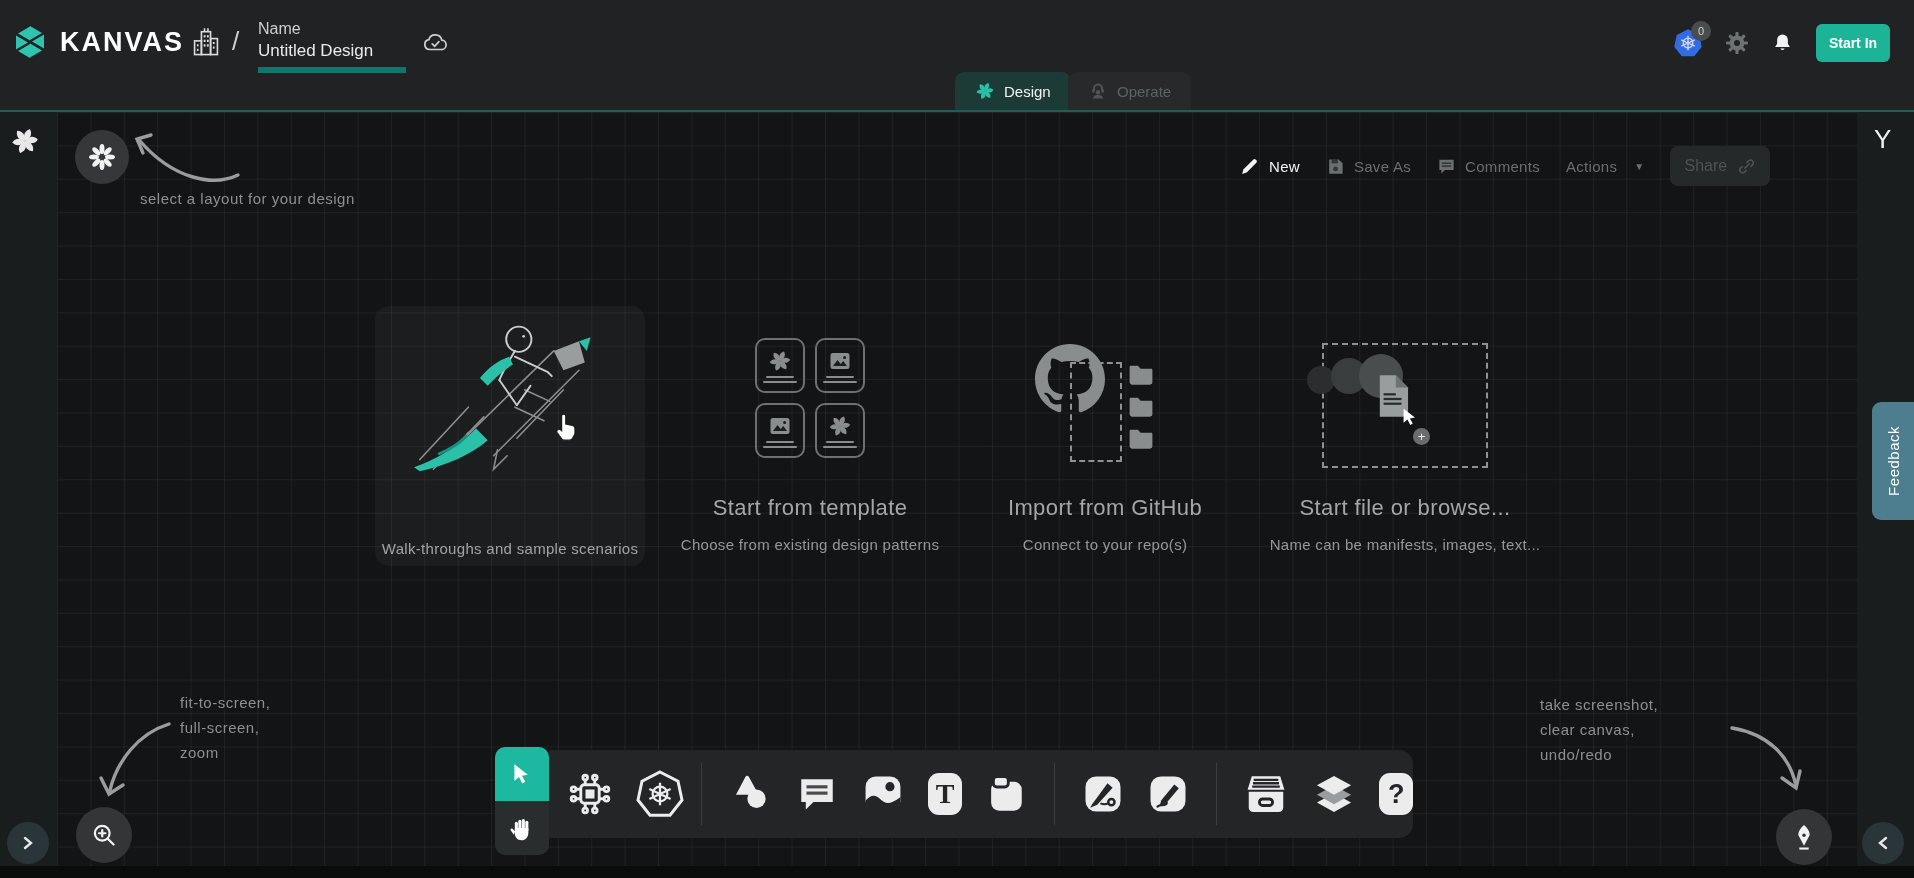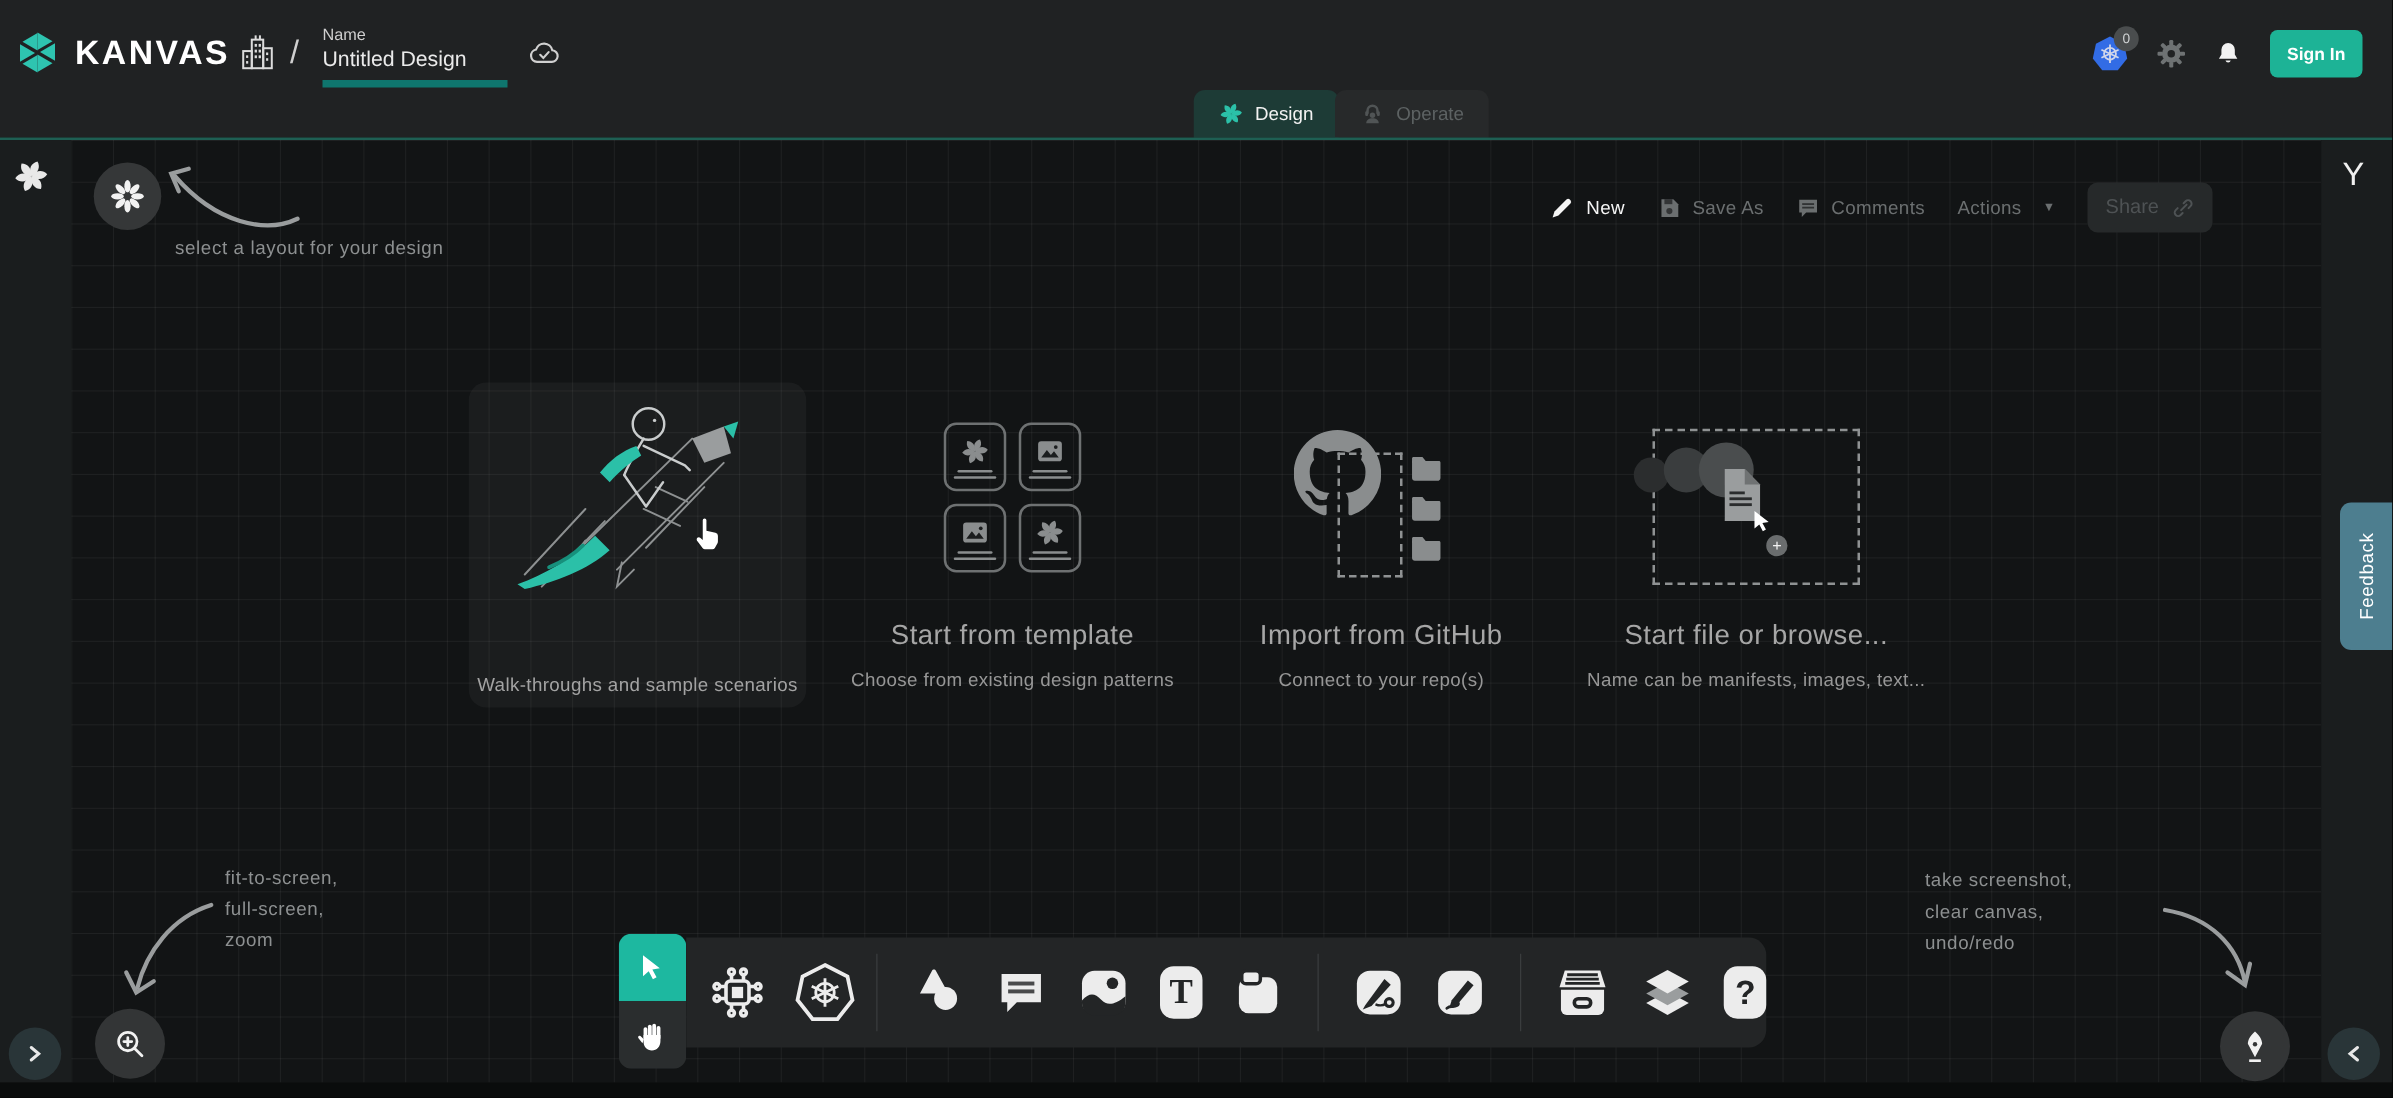--- a/index.html
+++ b/index.html
@@ -8,21 +8,21 @@
   #app { position:relative; width:1914px; height:878px; background:#121415; overflow:hidden; }
 
   
   .header { position:absolute; left:0; top:0; width:1914px; height:110px; background:#202223; }
   .teal-line { position:absolute; left:0; top:110px; width:1914px; height:2px; background:#1e5f53; }
   .brand { position:absolute; left:10px; top:22px; display:flex; align-items:center; gap:10px; }
   .brand-name { color:#fff; font-size:27px; font-weight:bold; letter-spacing:2px; }
   .hdr-building { position:absolute; left:190px; top:26px; color:#dcdcdc; }
   .hdr-slash { position:absolute; left:232px; top:26px; color:#cfcfcf; font-size:26px; font-weight:300; }
   .name-group { position:absolute; left:258px; top:20px; width:148px; }
-  .name-label { color:#cfcfcf; font-size:13px; }
+  .name-label { color:#cfcfcf; font-size:16px; }
   .name-input { width:148px; background:transparent; border:none; border-bottom:6px solid #0f766e; color:#eaeaea;
                 font-size:17px; font-family:"Liberation Sans",sans-serif; padding:3px 0 6px 0; outline:none; }
   .hdr-cloud { position:absolute; left:422px; top:30px; color:#d0d0d0; }
   .hdr-right { position:absolute; right:24px; top:24px; display:flex; align-items:center; gap:22px; }
   .k8s-wrap { position:relative; width:30px; height:30px; }
   .k8s-badge { position:absolute; right:-8px; top:-7px; width:20px; height:20px; border-radius:50%;
                background:#4a4d4e; color:#cfd2d3; font-size:11px; display:flex; align-items:center; justify-content:center; }
   .signin-btn { background:#1db396; color:#fff; border:none; border-radius:6px; width:74px; height:38px;
                 font-size:14px; font-weight:bold; font-family:"Liberation Sans",sans-serif; cursor:pointer; }
   .tab { position:absolute; top:72px; height:38px; display:flex; align-items:center; gap:9px; padding:0 20px;
@@ -388,21 +388,21 @@
       <span style="color:#6e7273">
         <svg width="24" height="24" viewBox="0 0 24 24">
             <use href="#sym-gear"></use>
           </svg>
       </span>
       <span style="color:#f2f2f2">
         <svg width="23" height="23" viewBox="0 0 24 24">
             <use href="#sym-bell"></use>
           </svg>
       </span>
-      <button class="signin-btn">Sign In</button>
+      <button class="signin-btn">Start In</button>
     </div>
   </div>
   <div class="teal-line"></div>
 
   <div class="canvas"></div>
   <div class="strip strip-left"></div>
   <div class="strip strip-right"></div>
   <div class="bottom-edge"></div>
 
   <span class="strip-spiral">

